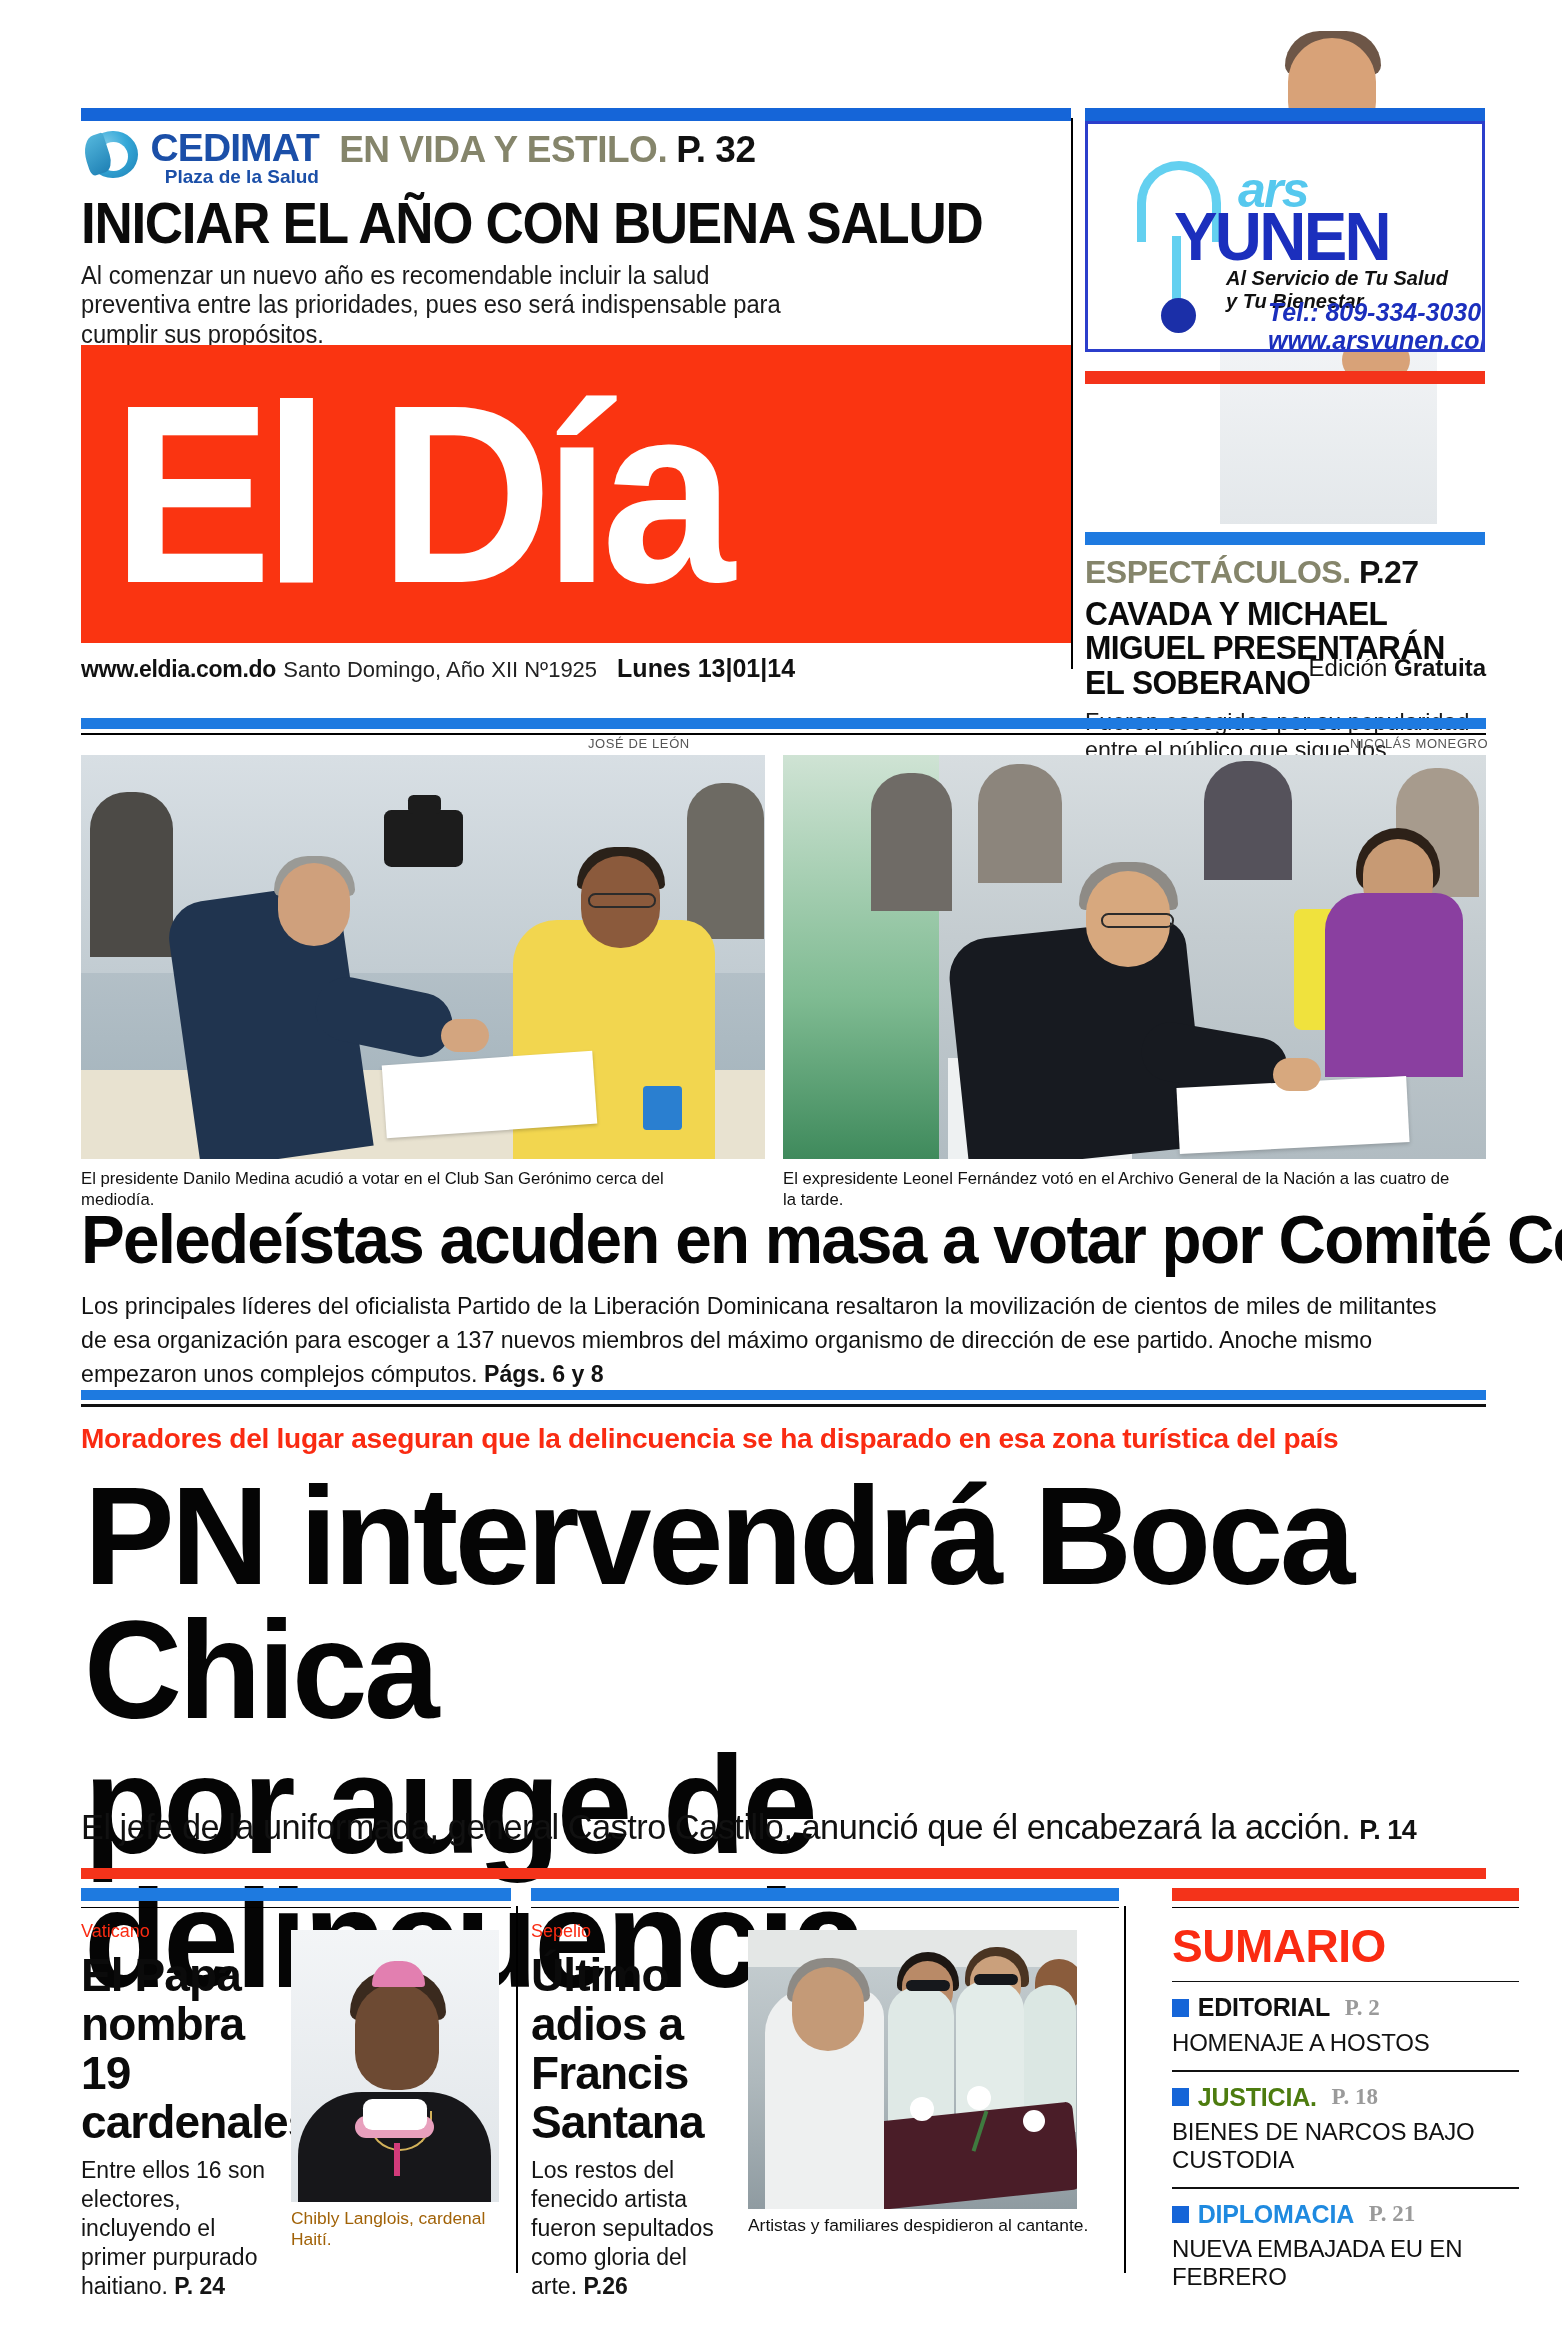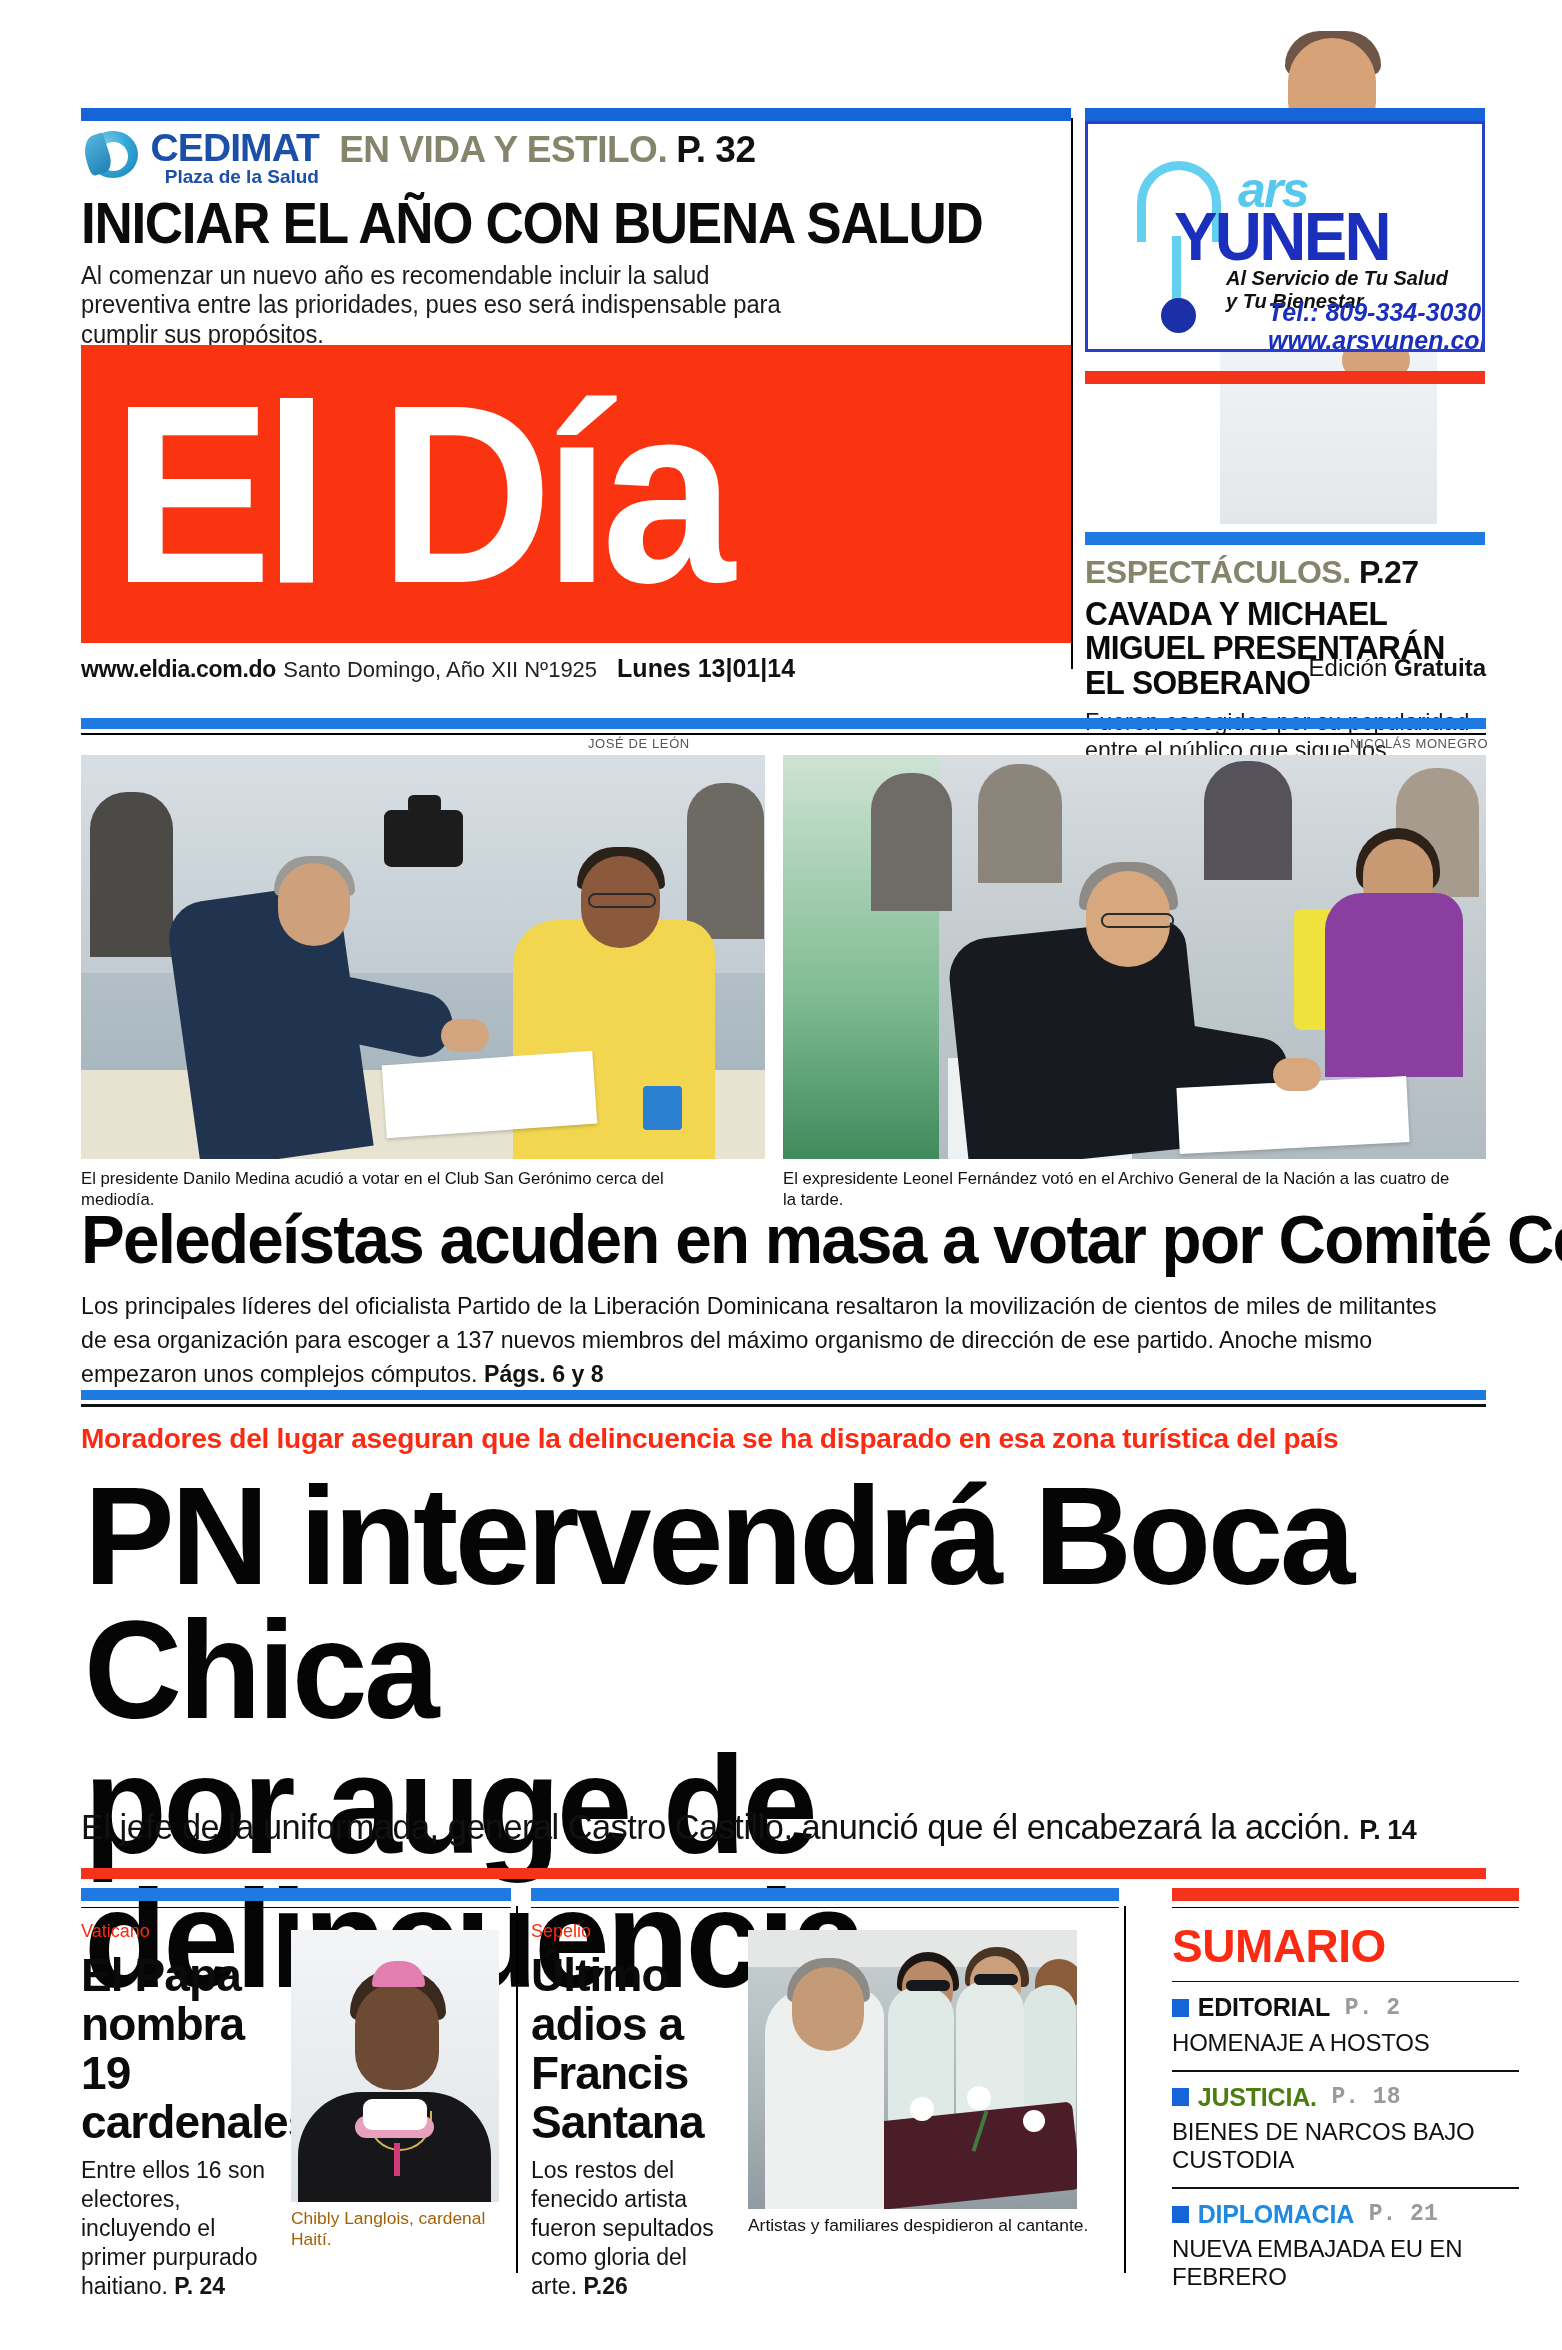--- a/index.html
+++ b/index.html
@@ -452,21 +452,21 @@
   }
   .sum-rule { height:1.8px; background:#111; width:100%; }
   .sum-item { padding:11px 0 13px 0; }
   .sum-head { display:flex; align-items:center; gap:8.3px; }
   .sum-sq { width:17.4px; height:17.4px; background:#1565d8; flex:0 0 auto; }
   .sum-label {
     font-family:"Liberation Sans Narrow","Liberation Sans",sans-serif;
     font-weight:700; font-size:25px; letter-spacing:-0.2px;
   }
   .sum-page {
-    font-family:Liberation Mono, monospace;
+    font-family:Liberation Serif, serif;
     font-weight:700; font-size:23px; color:#9a9a9a; margin-left:6.4px;
   }
   .sum-desc {
     font-family:"Liberation Sans Narrow","Liberation Sans",sans-serif;
     font-size:24px; color:#111; margin-top:6.4px; letter-spacing:-0.2px;
   }
 
   
   .vsep { position:absolute; width:1.8px; background:#000; }
   #vsep-b1 { left:516px; top:1906px; height:367px; }

